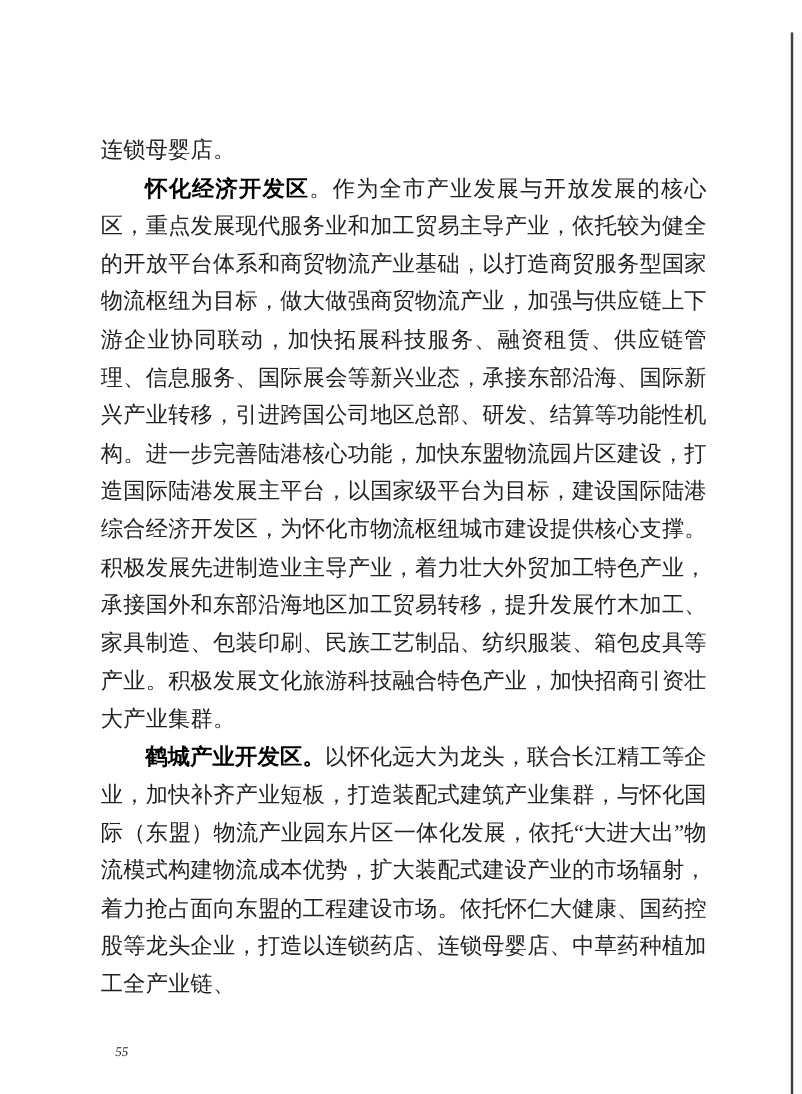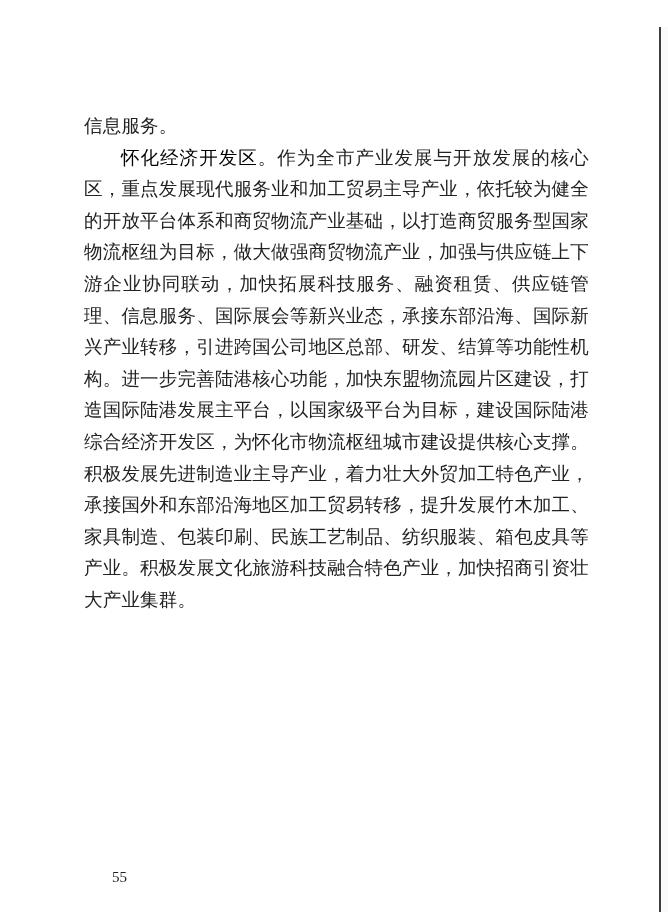--- a/index.html
+++ b/index.html
@@ -46,36 +46,38 @@
     color: var(--text-color, #222222);
     text-align: justify;
     text-justify: inter-character;
     letter-spacing: 0.2px;
     word-break: break-all;
   }
   .para.indent {
     text-indent: 2em;
   }
   .run.bold {
-    font-weight: normal;
+    font-weight: bold;
     color: var(--bold-color, #000000);
   }
   .footer-page-number {
     position: absolute;
-    left: 112px;
+    left: 96px;
     top: 867px;
-    font-size: 15px;
+    font-size: 11px;
     line-height: 20px;
     color: var(--text-color, #222222);
+    font-style: italic;
   }
 </style>
 </head>
 <body>
 
 <div class="page">
   <section class="text-block">
-      <p class="para"><span class="run">信息服务。</span></p>
+      <p class="para"><span class="run">连锁母婴店。</span></p>
       <p class="para indent"><span class="run bold">怀化经济开发区</span><span class="run">。作为全市产业发展与开放发展的核心区，重点发展现代服务业和加工贸易主导产业，依托较为健全的开放平台体系和商贸物流产业基础，以打造商贸服务型国家物流枢纽为目标，做大做强商贸物流产业，加强与供应链上下游企业协同联动，加快拓展科技服务、融资租赁、供应链管理、信息服务、国际展会等新兴业态，承接东部沿海、国际新兴产业转移，引进跨国公司地区总部、研发、结算等功能性机构。进一步完善陆港核心功能，加快东盟物流园片区建设，打造国际陆港发展主平台，以国家级平台为目标，建设国际陆港综合经济开发区，为怀化市物流枢纽城市建设提供核心支撑。积极发展先进制造业主导产业，着力壮大外贸加工特色产业，承接国外和东部沿海地区加工贸易转移，提升发展竹木加工、家具制造、包装印刷、民族工艺制品、纺织服装、箱包皮具等产业。积极发展文化旅游科技融合特色产业，加快招商引资壮大产业集群。</span></p>
+      <p class="para indent"><span class="run bold">鹤城产业开发区。</span><span class="run">以怀化远大为龙头，联合长江精工等企业，加快补齐产业短板，打造装配式建筑产业集群，与怀化国际（东盟）物流产业园东片区一体化发展，依托“大进大出”物流模式构建物流成本优势，扩大装配式建设产业的市场辐射，着力抢占面向东盟的工程建设市场。依托怀仁大健康、国药控股等龙头企业，打造以连锁药店、连锁母婴店、中草药种植加工全产业链、</span></p>
     </section>
   <div class="edge-strip"></div>
   <div class="edge-line"></div>
   <div class="footer-page-number">55</div>
 </div>
 
 </body></html>

